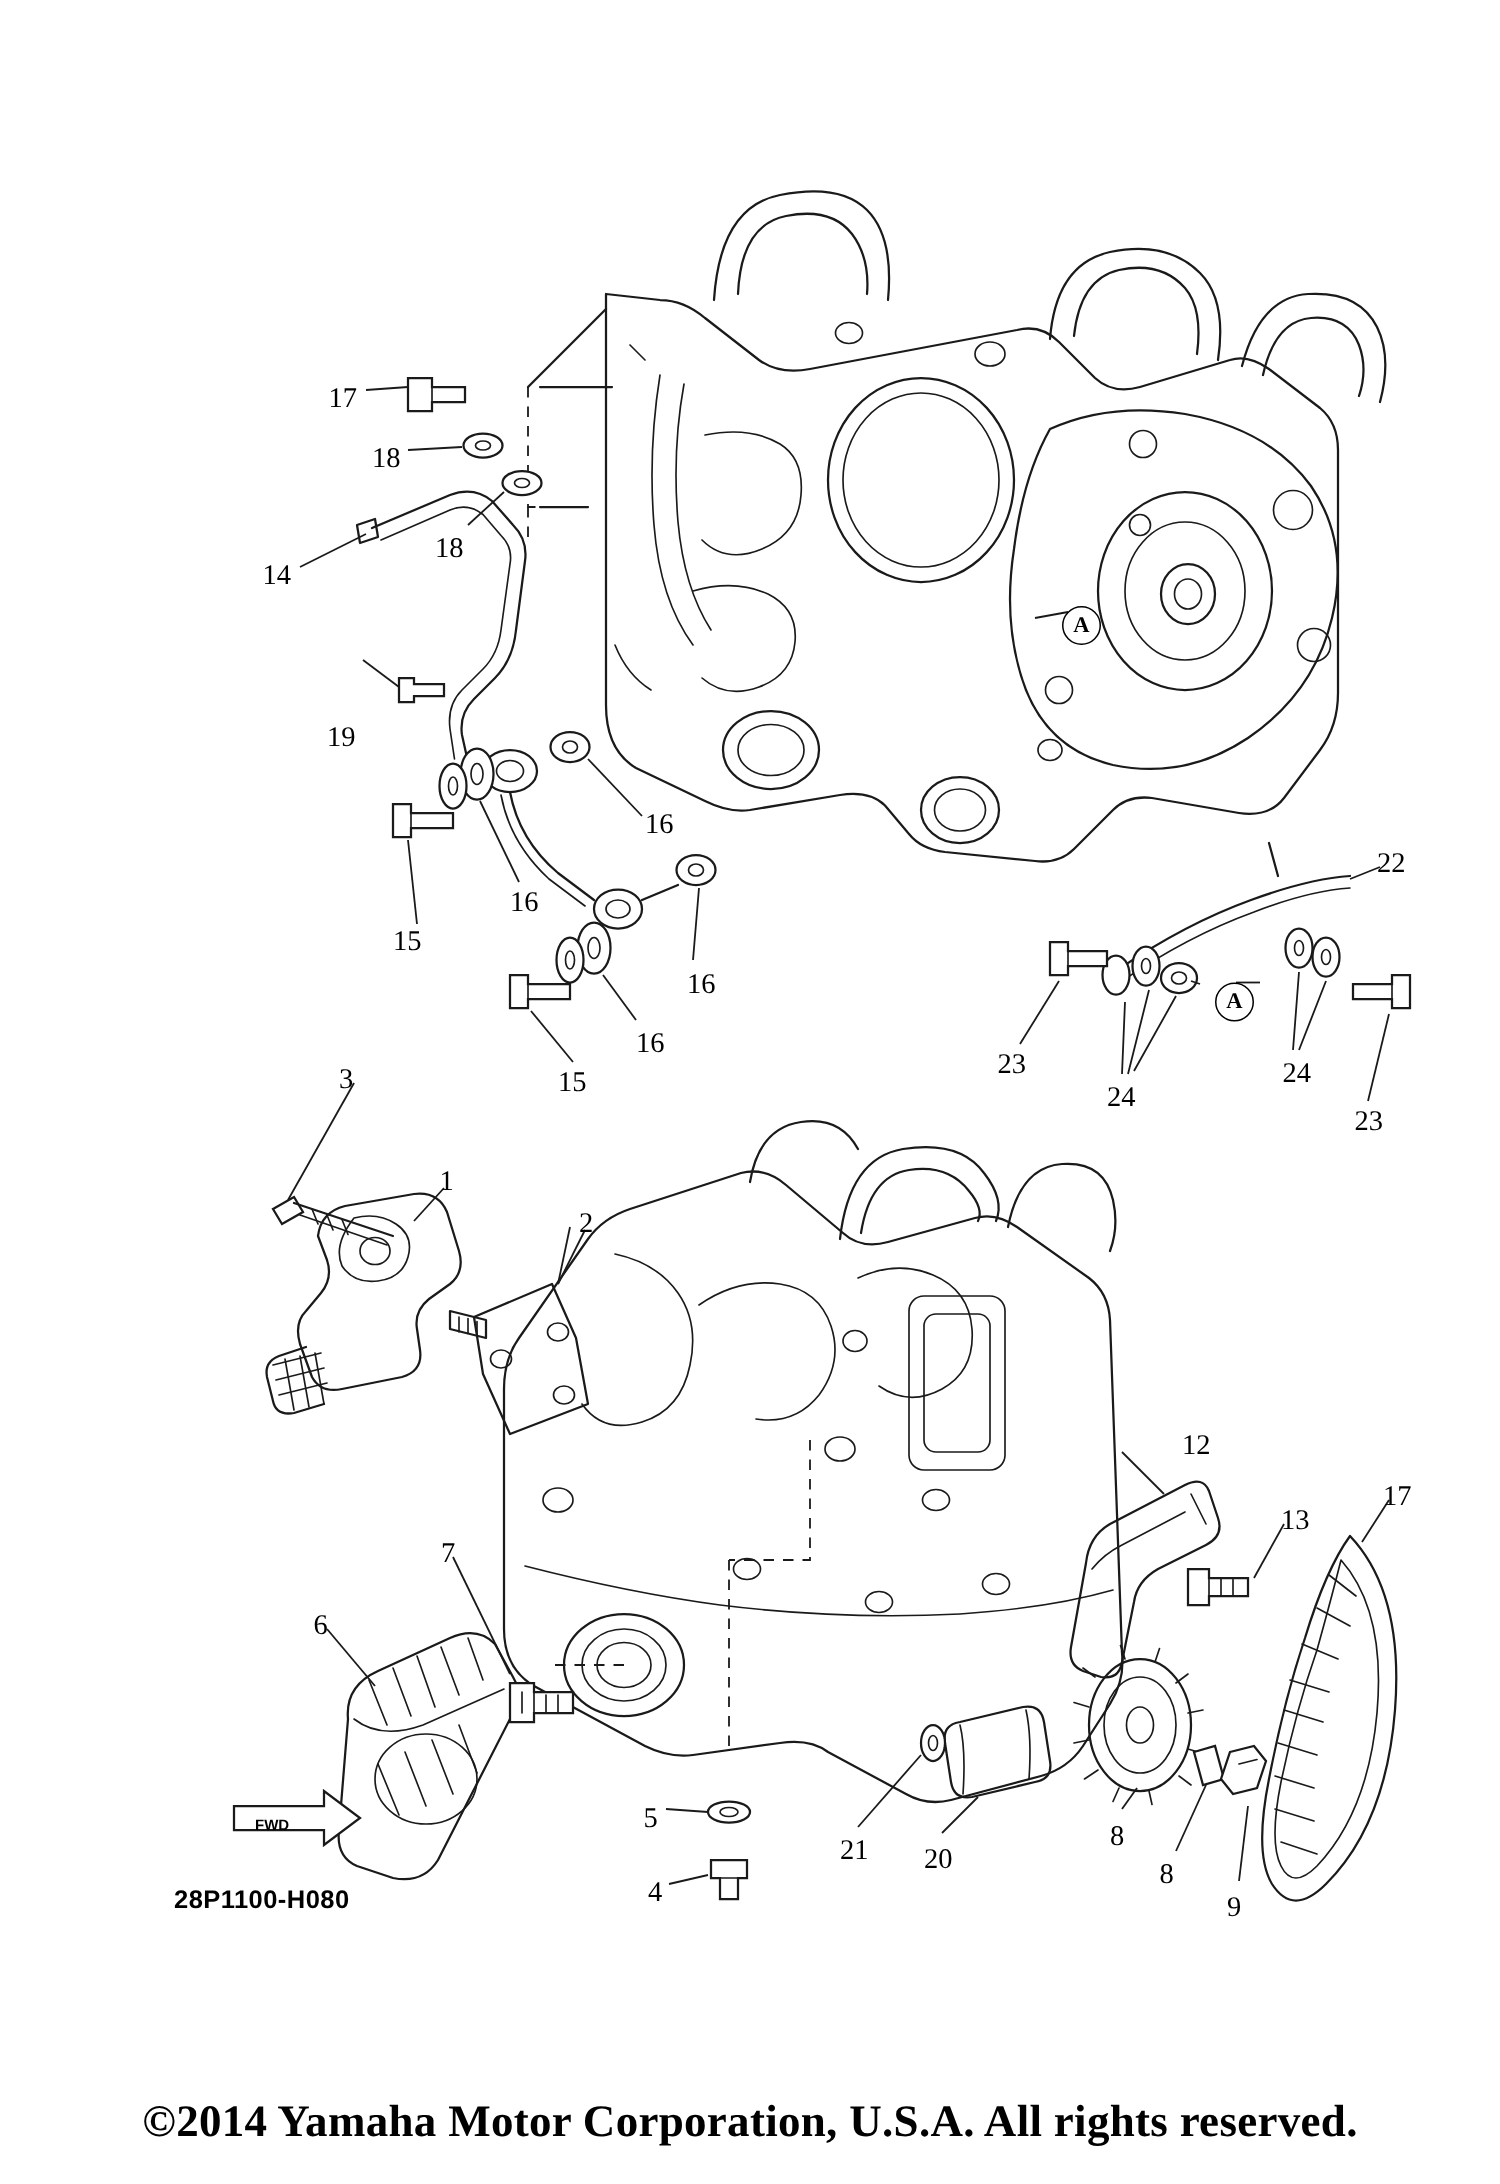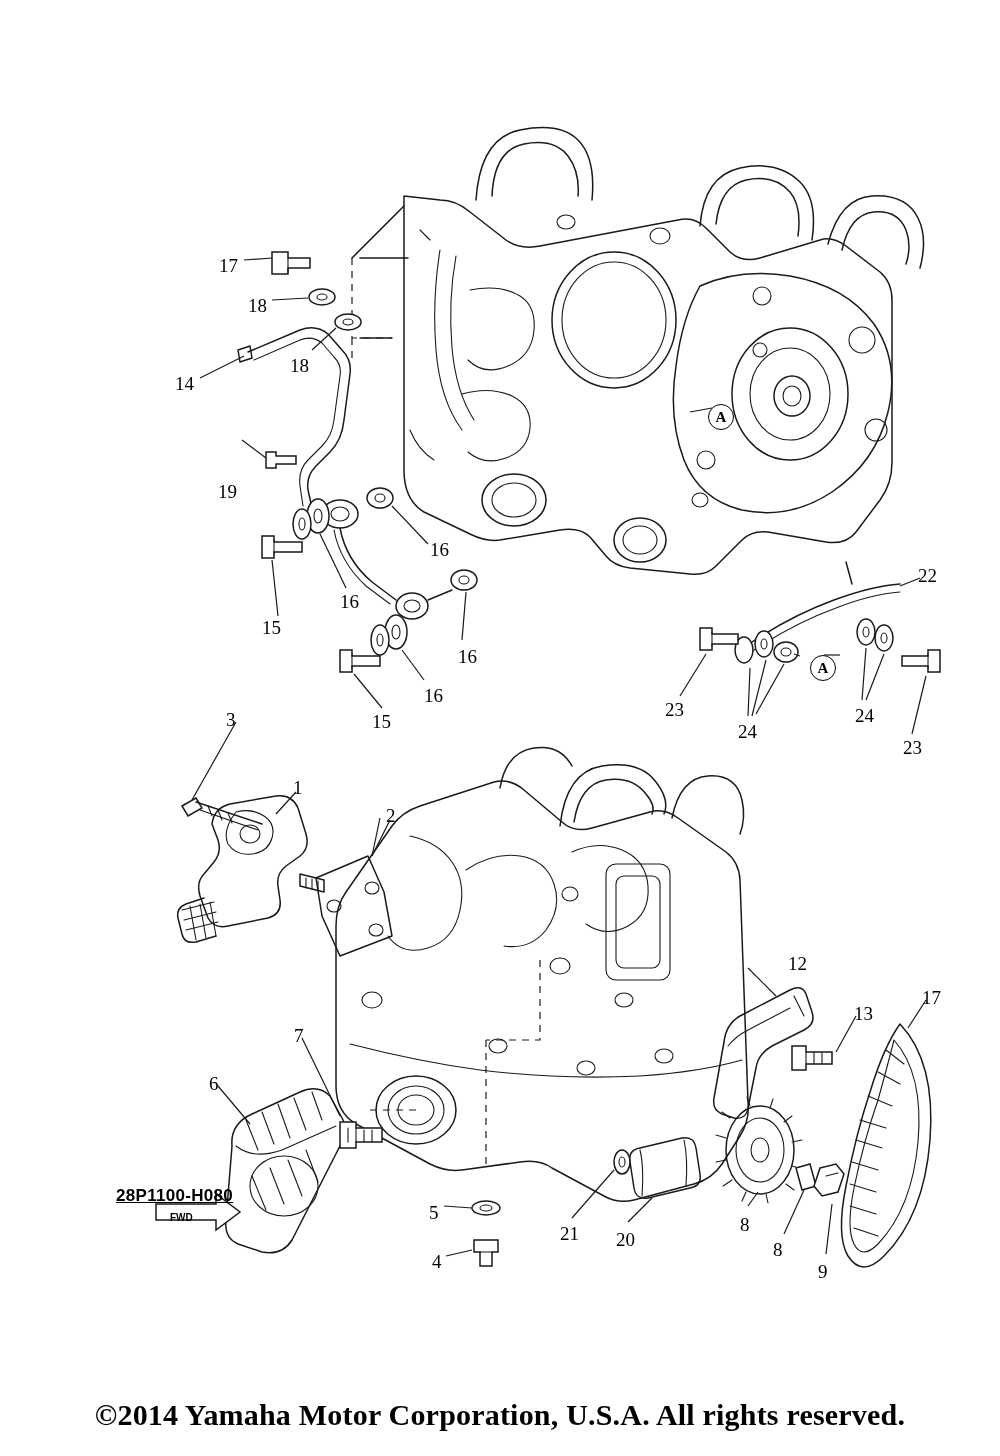--- a/index.html
+++ b/index.html
@@ -47,26 +47,25 @@
     font-weight: 700;
     display: flex;
     align-items: center;
     justify-content: center;
     background: #fff;
     box-sizing: border-box;
   }
   #part-code {
     position: absolute;
     left: 116px;
-    top: 1186px;
+    top: 1257px;
     font-family: "Liberation Sans", sans-serif;
     font-size: 17px;
     font-weight: 700;
     letter-spacing: 0.3px;
-    text-decoration: underline;
   }
   #fwd-label {
     position: absolute;
     left: 170px;
     top: 1212px;
     font-family: "Liberation Sans", sans-serif;
     font-size: 10px;
     font-weight: 700;
     color: #000;
   }

